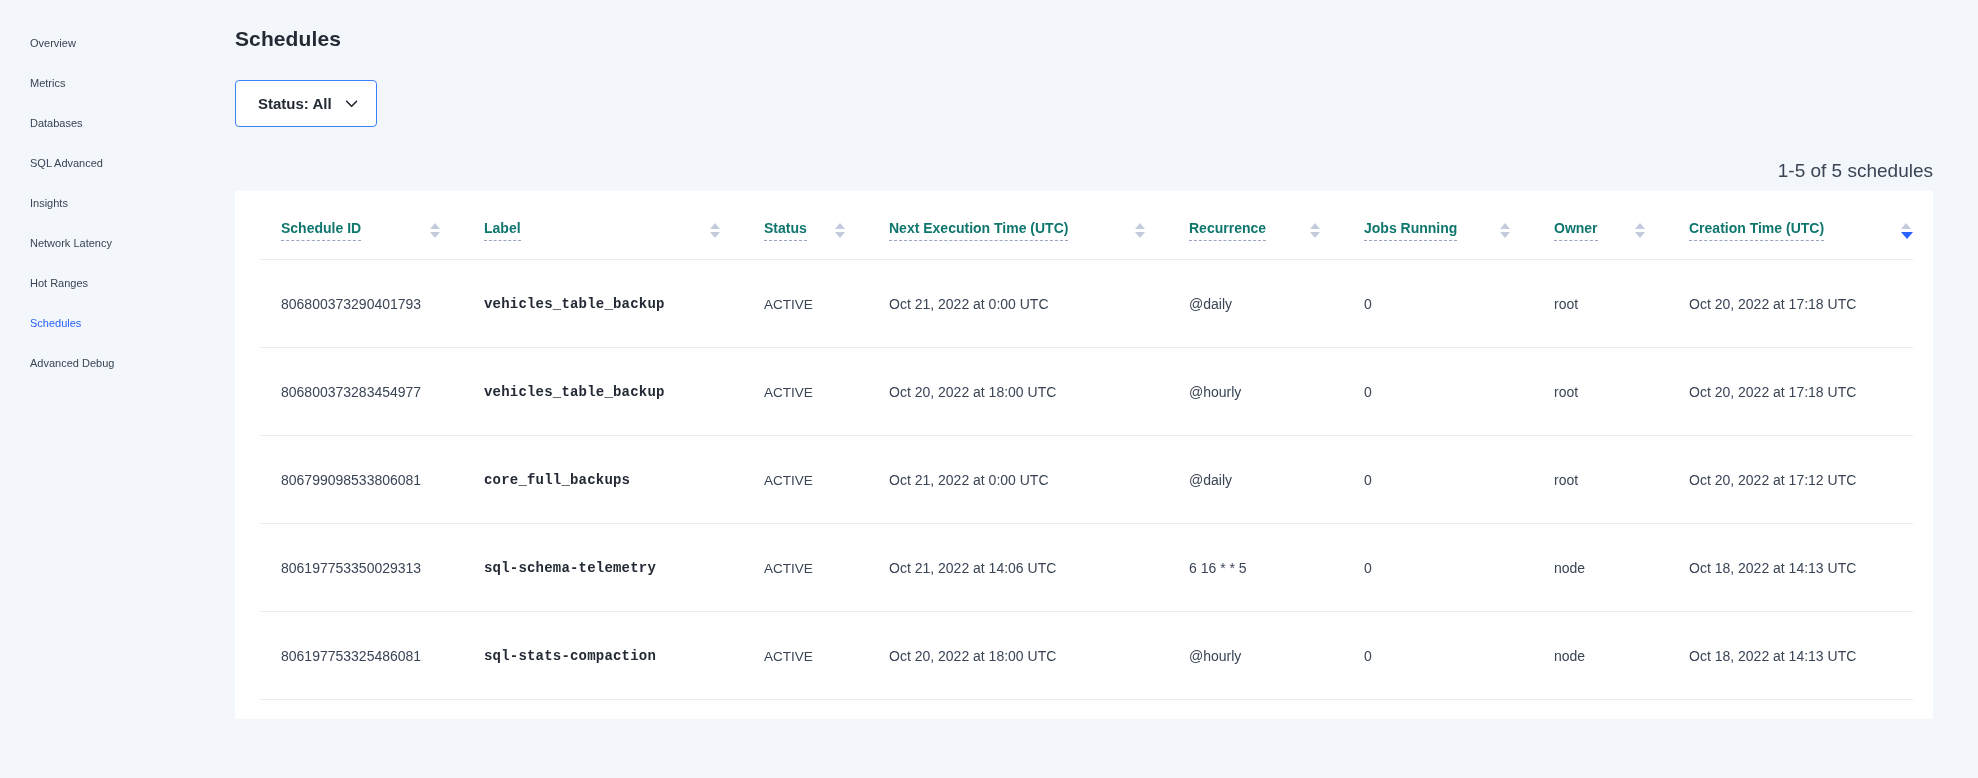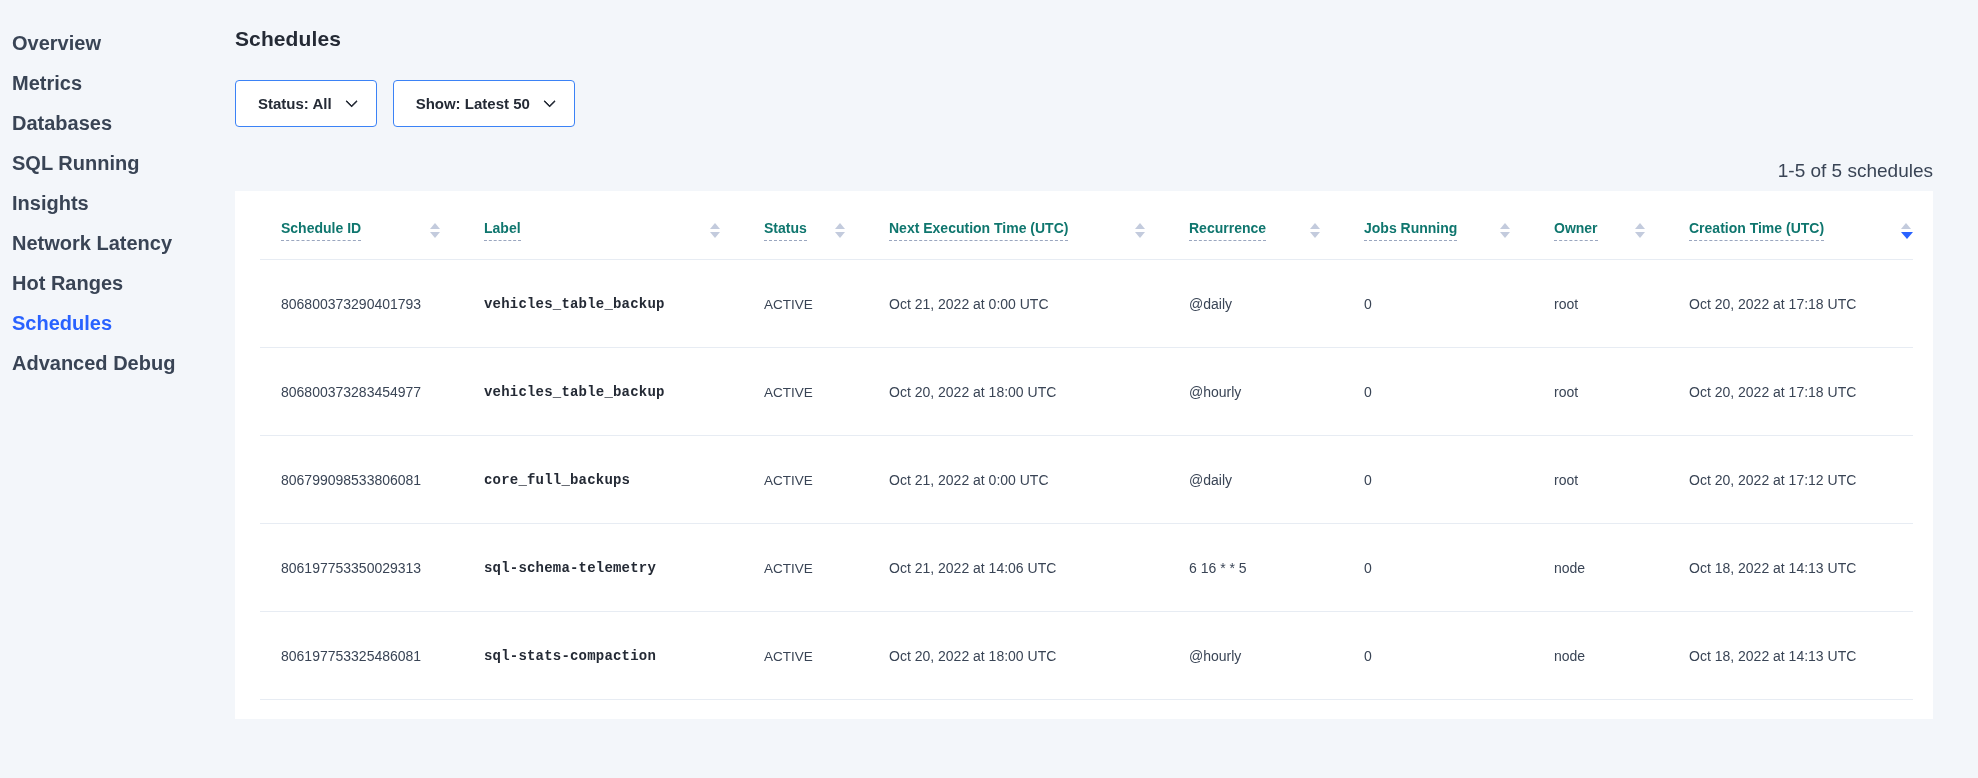--- a/index.html
+++ b/index.html
@@ -11,27 +11,26 @@
     overflow: hidden;
   }
   .layout { display: flex; width: 1978px; height: 778px; }
 
   
   .sidebar { width: 235px; flex: 0 0 235px; padding-top: 23px; }
   .sidebar-item {
     display: block;
     height: 40px;
     line-height: 40px;
-    padding-left: 12px;
-    font-size: 20px;
+    padding-left: 30px;
+    font-size: 11px;
     color: #394455;
     text-decoration: none;
     cursor: pointer;
     white-space: nowrap;
-    font-weight: bold;
   }
   .sidebar-item.active { color: #2962ff; }
 
   
   .main { flex: 1 1 auto; padding-right: 45px; }
   .page-title {
     margin-top: 27px;
     font-size: 21px;
     font-weight: 700;
     color: #242a35;
@@ -131,40 +130,36 @@
   .c7 { width: 268px; }
 </style>
 </head>
 <body>
 
 <div class="layout">
   <nav class="sidebar">
       <a class="sidebar-item">Overview</a>
       <a class="sidebar-item">Metrics</a>
       <a class="sidebar-item">Databases</a>
-      <a class="sidebar-item">SQL Running</a>
+      <a class="sidebar-item">SQL Advanced</a>
       <a class="sidebar-item">Insights</a>
       <a class="sidebar-item">Network Latency</a>
       <a class="sidebar-item">Hot Ranges</a>
       <a class="sidebar-item active">Schedules</a>
       <a class="sidebar-item">Advanced Debug</a>
     </nav>
 
   <main class="main">
     <h1 class="page-title">Schedules</h1>
 
     <div class="filters">
       <button class="dropdown">
         <span class="dd-label">Status: All</span>
         <span class="chevron"></span>
       </button>
-      <button class="dropdown">
-        <span class="dd-label">Show: Latest 50</span>
-        <span class="chevron"></span>
-      </button>
     </div>
 
     <div class="results-count">1-5 of 5 schedules</div>
 
     <section class="card">
       <div class="table-header">
           <div class="header-cell c0">
     <span class="col-label">Schedule ID</span>
     <span class="sort-icons">
       <span class="arrow-up"></span>

